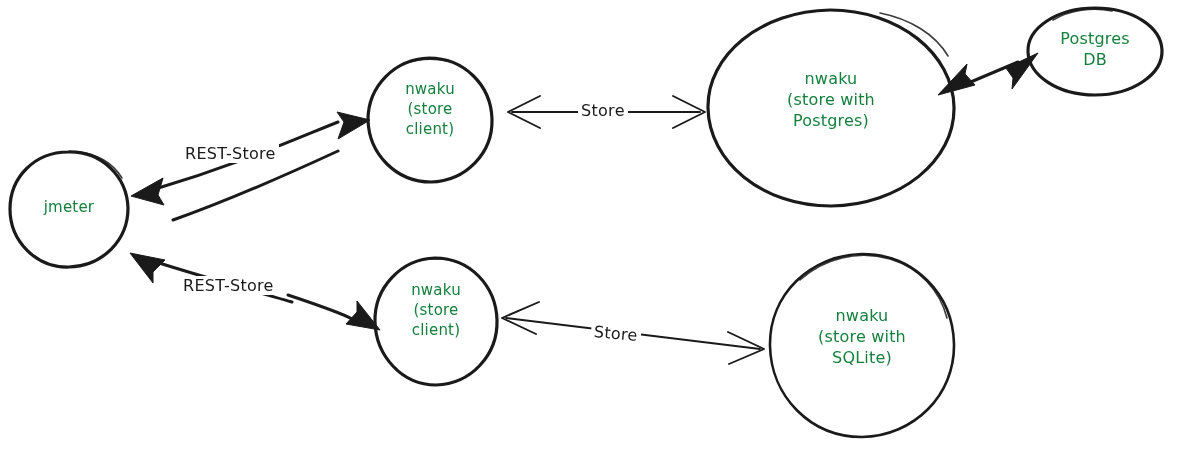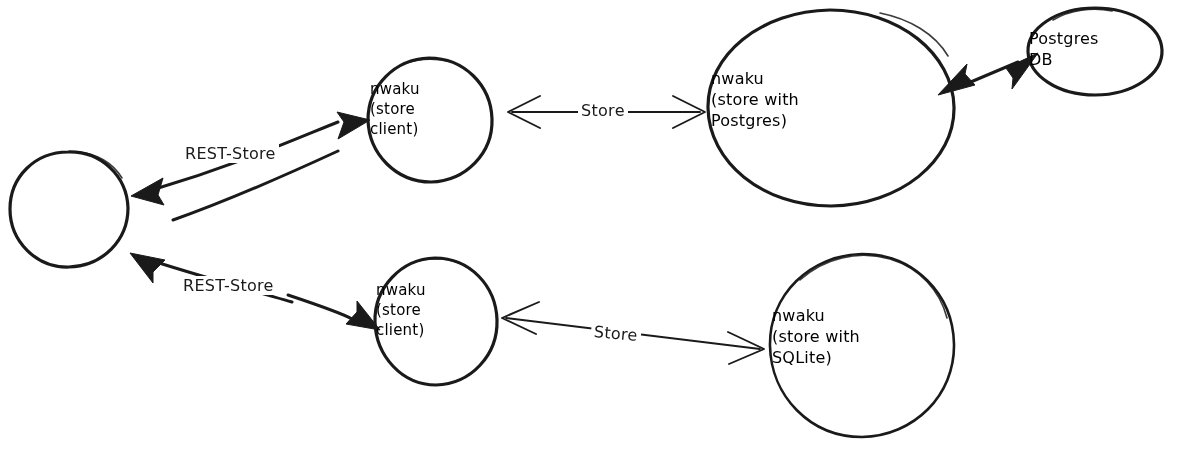--- a/index.html
+++ b/index.html
@@ -57,21 +57,22 @@
   }
   .arrowhead-open {
     fill: none;
     stroke: #1a1a1a;
     stroke-width: 1.9;
     stroke-linecap: round;
     stroke-linejoin: round;
   }
   .node-label {
     position: absolute;
-    color: #000000;
+    text-align: center;
+    color: #15803d;
     font-family: "DejaVu Sans", sans-serif;
     line-height: 1.32;
     letter-spacing: 0.2px;
     white-space: pre;
     pointer-events: none;
   }
   .edge-label {
     position: absolute;
     color: #1a1a1a;
     font-family: "DejaVu Sans", sans-serif;
@@ -175,20 +176,21 @@
     </g>
 
     <g>
       <path class="edge-line edge-thick" d="M 966 84 L 1018 62"></path>
       <path class="arrowhead-solid" d="M 938 95 L 975 85 L 965 74 L 967 64 Z"></path>
       <path class="arrowhead-solid" d="M 1038 53 L 1006 68 L 1013 78 L 1012 89 Z"></path>
     </g>
 
   </svg>
 
+  <div class="node-label" style="left:9px; top:198px; width:120px; font-size:15px;">jmeter</div>
 
   <div class="node-label" style="left:370px; top:80px; width:120px; font-size:15px;">nwaku
 (store
 client)</div>
 
   <div class="node-label" style="left:376px; top:281px; width:120px; font-size:15px;">nwaku
 (store
 client)</div>
 
   <div class="node-label" style="left:711px; top:68px; width:240px; font-size:16px;">nwaku

